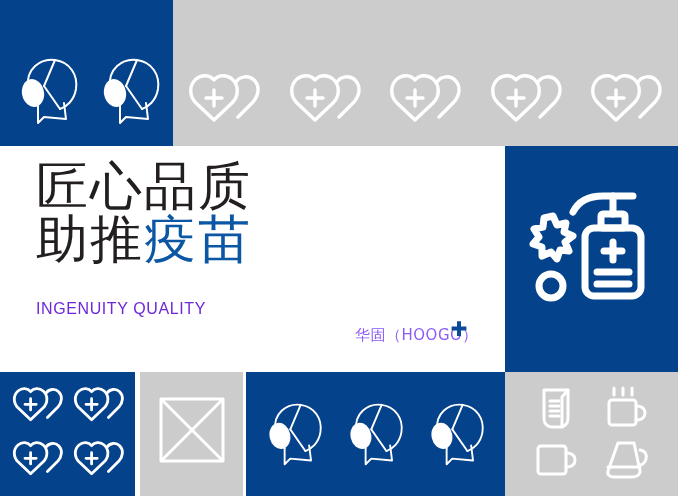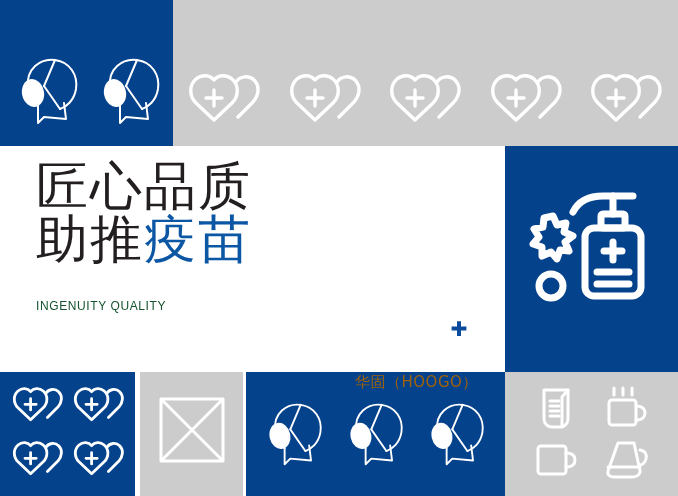--- a/index.html
+++ b/index.html
@@ -110,36 +110,35 @@
     font-weight: 400;
     white-space: nowrap;
     font-family: "DejaVu Sans", "Liberation Sans", sans-serif;
   }
   .hl-dark { color: #231f20; }
   .hl-blue { color: #0b57a4; }
 
   .subtitle {
     position: absolute;
     left: 36px; top: 152px;
-    color: #14532d;
-    font-size: 12px;
+    color: #6d28d9;
+    font-size: 16px;
     line-height: 1.35;
     letter-spacing: 0.6px;
   }
   .subtitle div { white-space: nowrap; }
 
   .brand {
     position: absolute;
     left: 355px; top: 180px;
-    color: #a16207;
+    color: #8b5cf6;
     font-size: 15px;
     letter-spacing: 0.5px;
     white-space: nowrap;
     font-family: "DejaVu Sans", "Liberation Sans", sans-serif;
-    margin-top: 47px;
   }
 
   .cross-mark {
     position: absolute;
     left: 450px; top: 174px;
     width: 18px; height: 18px;
   }
 </style>
 </head>
 <body>

